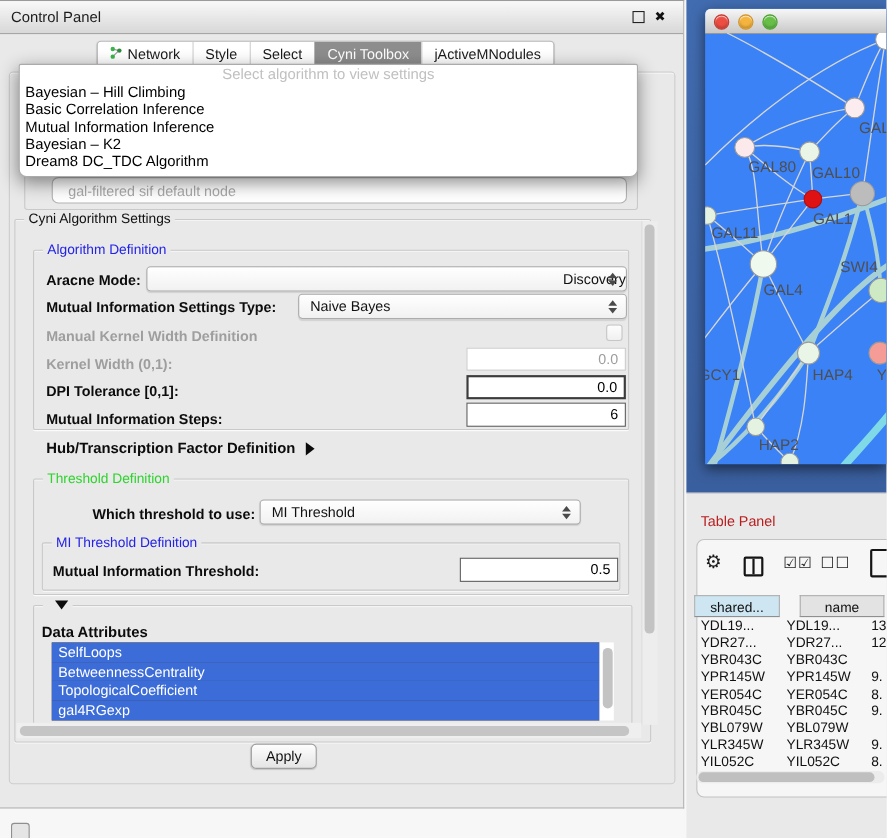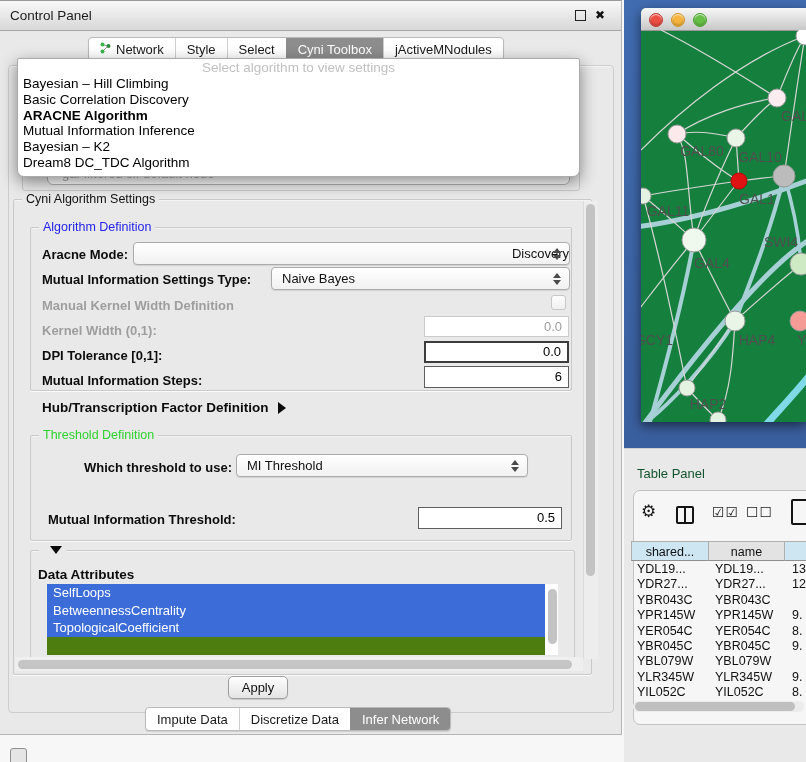--- a/index.html
+++ b/index.html
@@ -72,54 +72,54 @@
   .tri-down{display:inline-block;width:0;height:0;border-left:6px solid transparent;border-right:6px solid transparent;
     border-top:8px solid #0c0c0c;margin-left:7px;vertical-align:1px;}
 
   
   #vscroll-track{left:583px;top:200px;width:14px;height:458px;background:#ededed;border-left:1px solid #dcdcdc;}
   #vscroll-thumb{left:586px;top:203px;width:9px;height:372px;background:#c3c3c3;border-radius:5px;}
   #hscroll-track{left:15px;top:656px;width:568px;height:14px;background:#efefef;}
   #hscroll-thumb{left:18px;top:659px;width:554px;height:9px;background:#c5c5c5;border-radius:5px;}
 
   
-  #attr-list{left:47px;top:583px;width:498px;height:71px;overflow:hidden;background:#4d7c0f;}
+  #attr-list{left:47px;top:583px;width:498px;height:71px;overflow:hidden;background:#404040;}
   .attr-item{height:17.7px;line-height:17.7px;font-size:13px;color:#fff;padding-left:6px;background:#3c6cd7;white-space:nowrap;}
   #attr-scroll-track{left:545px;top:583px;width:13px;height:71px;background:#fff;}
   #attr-scroll-thumb{left:548px;top:588px;width:9px;height:55px;background:#c3c3c3;border-radius:5px;}
 
   #apply-btn{left:228px;top:675px;width:58px;height:21px;border:1px solid #9f9f9f;border-radius:5px;
     background:linear-gradient(#fefefe,#e4e4e4);font-size:13px;text-align:center;line-height:21px;box-shadow:0 1px 1px rgba(0,0,0,.15);}
 
   #bottom-tabs{left:145px;top:706px;}
 
   
   #desktop{left:624px;top:0;width:182px;height:448px;background:linear-gradient(180deg,#416cb0,#3a5f9e);}
-  #net-window{left:641px;top:8px;width:165px;height:414px;background:#15803d;border-radius:5px 0 0 0;
+  #net-window{left:641px;top:8px;width:165px;height:414px;background:#3b82f6;border-radius:5px 0 0 0;
     box-shadow:0 4px 12px rgba(0,0,0,.55);}
   #net-titlebar{left:0;top:0;width:165px;height:22px;background:linear-gradient(#f7f7f7,#c8c8c8);
     border-bottom:1px solid #979797;border-radius:5px 0 0 0;}
   .light{width:12px;height:12px;border-radius:50%;display:inline-block;box-shadow:inset 0 1px 1px rgba(255,255,255,.8),inset 0 -2px 2px rgba(0,0,0,.18);}
   #lights{left:8px;top:5px;display:flex;gap:8px;}
   #net-canvas{left:0;top:22px;width:165px;height:392px;overflow:hidden;}
   .nlabel{font-size:14px;fill:#4f4f4f;font-family:"Liberation Sans",sans-serif;}
 
   
   #table-panel{left:624px;top:448px;width:182px;height:314px;background:#e9e9e9;border-top:1px solid #cfcfcf;}
-  #table-title{left:13px;top:17px;font-size:13px;color:#14532d;}
+  #table-title{left:13px;top:17px;font-size:13px;color:#b91c1c;}
   #table-card{left:9px;top:41px;width:180px;height:233px;background:#f6f6f6;border:1px solid #c2c2c2;border-radius:7px;}
   #gear-icon{left:17px;top:54px;font-size:17px;font-family:"DejaVu Sans",sans-serif;color:#1a1a1a;line-height:17px;}
   #split-icon{left:52px;top:57px;width:14px;height:14px;border:2.5px solid #141414;border-radius:2px;}
   #split-icon i{position:absolute;left:5.5px;top:0;width:2.5px;height:14px;background:#141414;}
   .cb-pair{font-family:"DejaVu Sans",sans-serif;font-size:14px;color:#222;letter-spacing:1px;}
   #cb-checked{left:88px;top:55px;}
   #cb-unchecked{left:122px;top:55px;}
   #doc-icon{left:167px;top:50px;width:18px;height:22px;border:2.5px solid #141414;border-radius:2px;background:#f6f6f6;}
 
-  #tbl-head{left:7px;top:92px;width:175px;height:21px;display:flex;overflow:hidden;}
+  #tbl-head{left:7px;top:92px;width:175px;height:21px;display:flex;overflow:hidden;gap:19px;}
   .th{height:20px;border-top:1px solid #aeaeae;border-right:1px solid #aeaeae;border-bottom:1px solid #8f8f8f;
     border-left:1px solid #aeaeae;margin-left:-1px;font-size:12.5px;text-align:center;line-height:20px;background:#e3e3e3;
     box-sizing:border-box;flex:none;}
   .th:first-child{margin-left:0;}
   .th.hl{background:#cde6f2;}
   #tbl-body{left:7px;top:113px;width:175px;height:147px;overflow:hidden;}
   .trow{display:flex;height:15.4px;line-height:15.4px;font-size:12.5px;white-space:nowrap;}
   .td{flex:none;padding-left:6px;box-sizing:border-box;overflow:hidden;}
   #tbl-hscroll{left:9px;top:252px;width:171px;height:11px;background:#ececec;border-radius:5px;}
   #tbl-hthumb{left:11px;top:253px;width:160px;height:9px;background:#bfbfbf;border-radius:5px;}
@@ -167,22 +167,21 @@
 
   <div class="abs" id="content-frame"></div>
 
   <div class="abs" id="inference-group"></div>
   <div class="abs nowrap" id="network-combo">gal-filtered sif default node</div>
 
   <div class="abs" id="algo-popup">
     <div id="algo-prompt">Select algorithm to view settings</div>
     <div id="algo-items">
         <div class="algo-item">Bayesian – Hill Climbing</div>
-        <div class="algo-item">Basic Correlation Discovery</div>
-        <div class="algo-item b">ARACNE Algorithm</div>
+        <div class="algo-item">Basic Correlation Inference</div>
         <div class="algo-item">Mutual Information Inference</div>
         <div class="algo-item">Bayesian – K2</div>
         <div class="algo-item">Dream8 DC_TDC Algorithm</div>
       </div>
   </div>
 
   <div class="abs group" style="left:13px;top:198px;width:577px;height:474px;text-decoration:underline;">
     <span class="gtitle">Cyni Algorithm Settings</span>
   </div>
 
@@ -229,55 +228,48 @@
   </div>
   <div class="abs lbl" style="left:84px;top:459px;">Which threshold to use:</div>
   <div class="abs combo" style="left:236px;top:453px;width:292px;height:23px;">
     <span class="val">MI Threshold</span>
     <span class="spin">
         <i class="up"></i>
         <i class="dn"></i>
       </span>
   </div>
 
+  <div class="abs group" style="left:38px;top:492px;width:524px;height:42px;">
+    <span class="gtitle blue">MI Threshold Definition</span>
+  </div>
   <div class="abs lbl" style="left:48px;top:511px;">Mutual Information Threshold:</div>
   <div class="abs field med" style="left:418px;top:506px;width:144px;height:22px;">0.5</div>
 
   <div class="abs group" style="left:30px;top:549px;width:543px;height:111px;">
     <span class="gtitle" style="font-size:13px;">
       <span class="tri-down"></span>
     </span>
   </div>
   <div class="abs lbl" style="left:38px;top:566px;font-size:13.5px;">Data Attributes</div>
   <div class="abs" id="attr-list">
       <div class="attr-item">SelfLoops</div>
       <div class="attr-item">BetweennessCentrality</div>
       <div class="attr-item">TopologicalCoefficient</div>
+      <div class="attr-item">gal4RGexp</div>
     </div>
   <div class="abs" id="attr-scroll-track"></div>
   <div class="abs" id="attr-scroll-thumb"></div>
 
   <div class="abs" id="vscroll-track"></div>
   <div class="abs" id="vscroll-thumb"></div>
   <div class="abs" id="hscroll-track"></div>
   <div class="abs" id="hscroll-thumb"></div>
 
   <div class="abs" id="apply-btn">Apply</div>
 
-  <div class="abs tabbar" id="bottom-tabs">
-    <div class="tab">
-        <span>Impute Data</span>
-      </div>
-    <div class="tab">
-        <span>Discretize Data</span>
-      </div>
-    <div class="tab sel">
-        <span>Infer Network</span>
-      </div>
-  </div>
 </div>
 
 <div class="abs" id="desktop"></div>
 
 <div class="abs" id="net-window">
   <div class="abs" id="net-titlebar">
     <div class="abs" id="lights">
       <span class="light" style="background:#ed4e44;border:0.5px solid #c23b33;"></span>
       <span class="light" style="background:#f5b43d;border:0.5px solid #d1952c;"></span>
       <span class="light" style="background:#67bf47;border:0.5px solid #4ea133;"></span>

